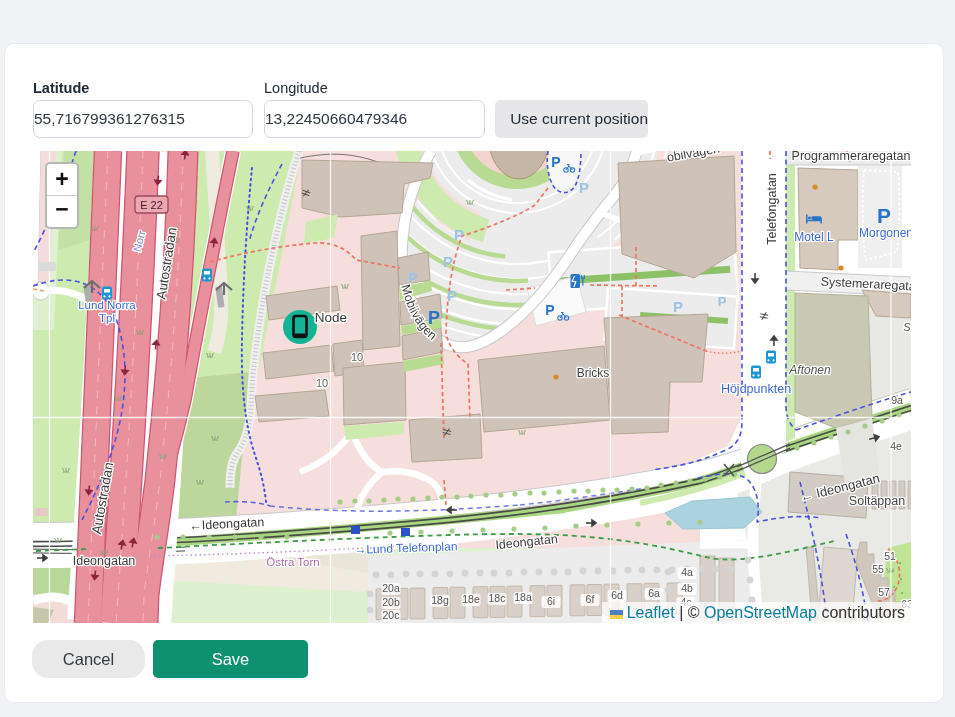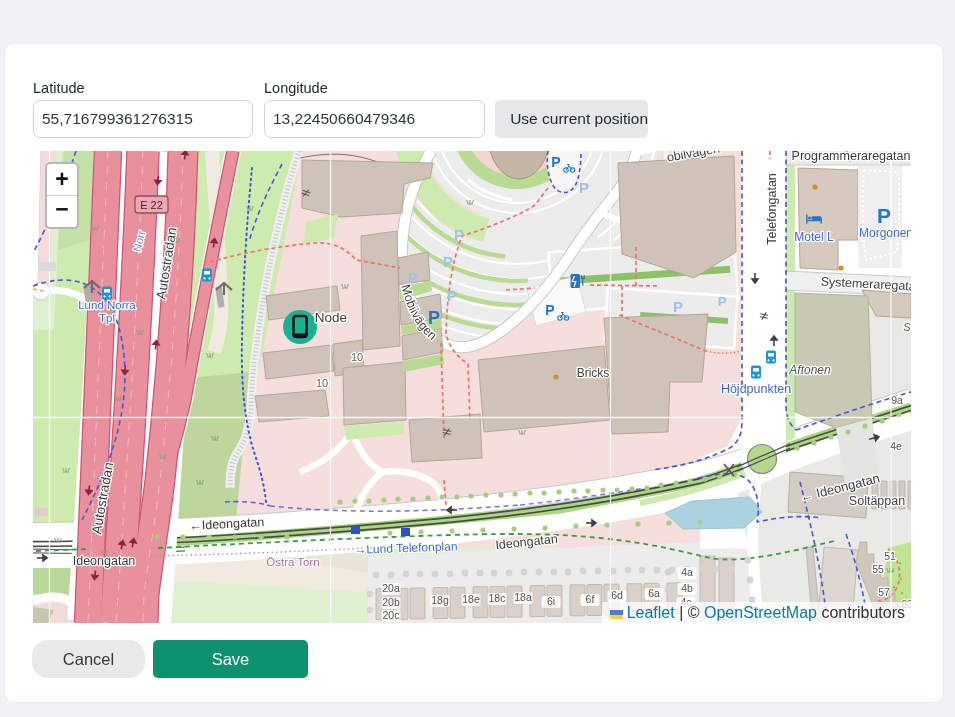--- a/index.html
+++ b/index.html
@@ -2,39 +2,39 @@
 <html><head>
 <meta charset="utf-8">
 <style>
   * { margin:0; padding:0; box-sizing:border-box; }
   html,body { width:955px; height:717px; font-family:"Liberation Sans", sans-serif; background:#fff; overflow:hidden; }
   #page { position:relative; width:955px; height:717px; background:#f0f2f5; }
   #topbar { position:absolute; left:0; top:0; width:955px; height:37px; background:#f8f9fa; border-bottom:1px solid #e3e7ea; }
   #topbar .title { position:absolute; left:29px; top:7px; font-size:19px; color:#3a4350; }
   #card { position:absolute; left:4px; top:43px; width:940px; height:660px; background:#fff; border:1px solid #e8ebef; border-radius:10px; }
   .lbl { position:absolute; font-size:14.5px; color:#212b36; }
-  .inp { position:absolute; height:38px; background:#fff; border:1px solid #cfd6dc; border-radius:7px; font-size:15.5px; color:#2f3741; line-height:36px; padding-left:8px; }
+  .inp { position:absolute; height:38px; background:#fff; border:1px solid #cfd6dc; border-radius:7px; font-size:15.5px; color:#2f3741; line-height:36px; padding-left:0; }
   #usebtn { position:absolute; left:490px; top:56px; width:153px; height:38px; background:#e7e7ea; border-radius:5px; font-size:15.5px; color:#222b35; text-align:right; line-height:38px; }
   #mapwrap { position:absolute; left:28px; top:107px; width:878px; height:472px; overflow:hidden; }
   #zoomctl { position:absolute; left:12px; top:11px; width:34px; height:67px; background:#fff; border:2px solid rgba(120,125,120,0.55); border-radius:5px; z-index:20; }
   #zoomctl .zi { width:30px; height:31px; text-align:center; font-size:23px; font-weight:bold; color:#111; line-height:30px; }
   #zoomctl .sep { height:1px; background:#ccc; }
   #attrib { position:absolute; right:0px; bottom:0px; height:21px; background:rgba(255,255,255,0.75); font-size:16px; color:#333; line-height:21px; padding:0 6px 0 8px; z-index:20; white-space:nowrap; }
   #attrib .teal { color:#0a7c9f; }
   #attrib .flag { display:inline-block; width:13px; height:9px; vertical-align:-0.5px; margin-right:4px; }
   #attrib .flag .b1 { display:block; width:13px; height:5px; background:#4f80c2; }
   #attrib .flag .b2 { display:block; width:13px; height:4px; background:#f6cf45; }
   #cancelbtn { position:absolute; left:27px; top:596px; width:113px; height:38px; background:#e9e9e9; border-radius:16px; font-size:16.5px; color:#333a42; text-align:center; line-height:38px; }
   #savebtn { position:absolute; left:148px; top:596px; width:155px; height:38px; background:#0d9170; border-radius:5px; font-size:16.5px; color:#fff; text-align:center; line-height:38px; }
 </style>
 </head>
 <body>
 <div id="page">
   <div id="card">
-    <div class="lbl" style="left:28px; top:36px;">Latitude</div>
+    <div class="lbl" style="left:28px; top:36px;font-weight:bold;">Latitude</div>
     <div class="inp" style="left:28px; top:56px; width:220px;">55,716799361276315</div>
     <div class="lbl" style="left:259px; top:36px;text-align:right;">Longitude</div>
     <div class="inp" style="left:259px; top:56px; width:221px;">13,22450660479346</div>
     <div id="usebtn">Use current position</div>
     <div id="mapwrap">
       <svg width="878" height="472" viewBox="33 151 878 472" style="position:absolute;left:0;top:0;">
 <rect x="33" y="151" width="878" height="472" fill="#f5dedb"></rect>
 <path d="M700.0,151.0 L911.0,151.0 L911.0,623.0 L700.0,623.0 Z" fill="#ffffff"></path>
 <path d="M862.0,292.0 L911.0,296.0 L911.0,555.0 L838.0,555.0 L845.0,430.0 Z" fill="#e8e8e4"></path>
 <path d="M33.0,151.0 L302.0,151.0 L250.0,415.0 L232.0,470.0 L232.0,535.0 L33.0,535.0 Z" fill="#cdeaaf"></path>

